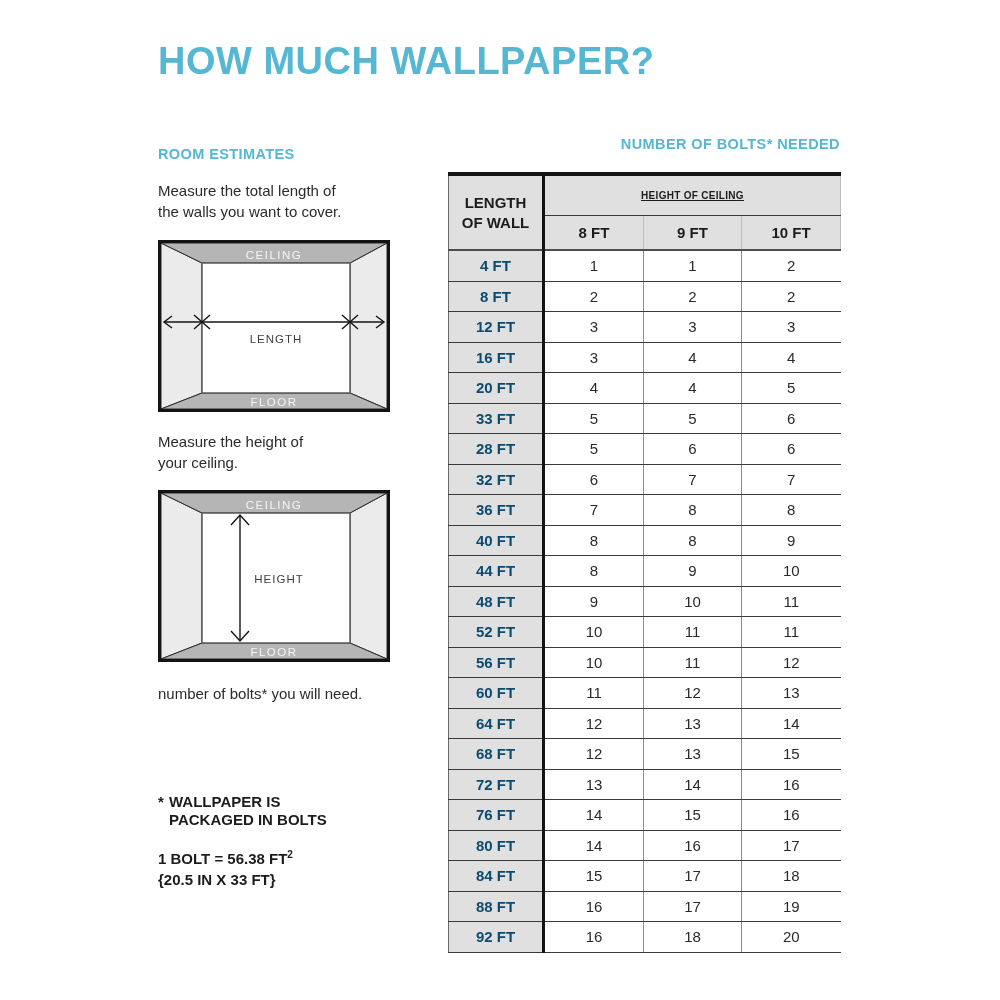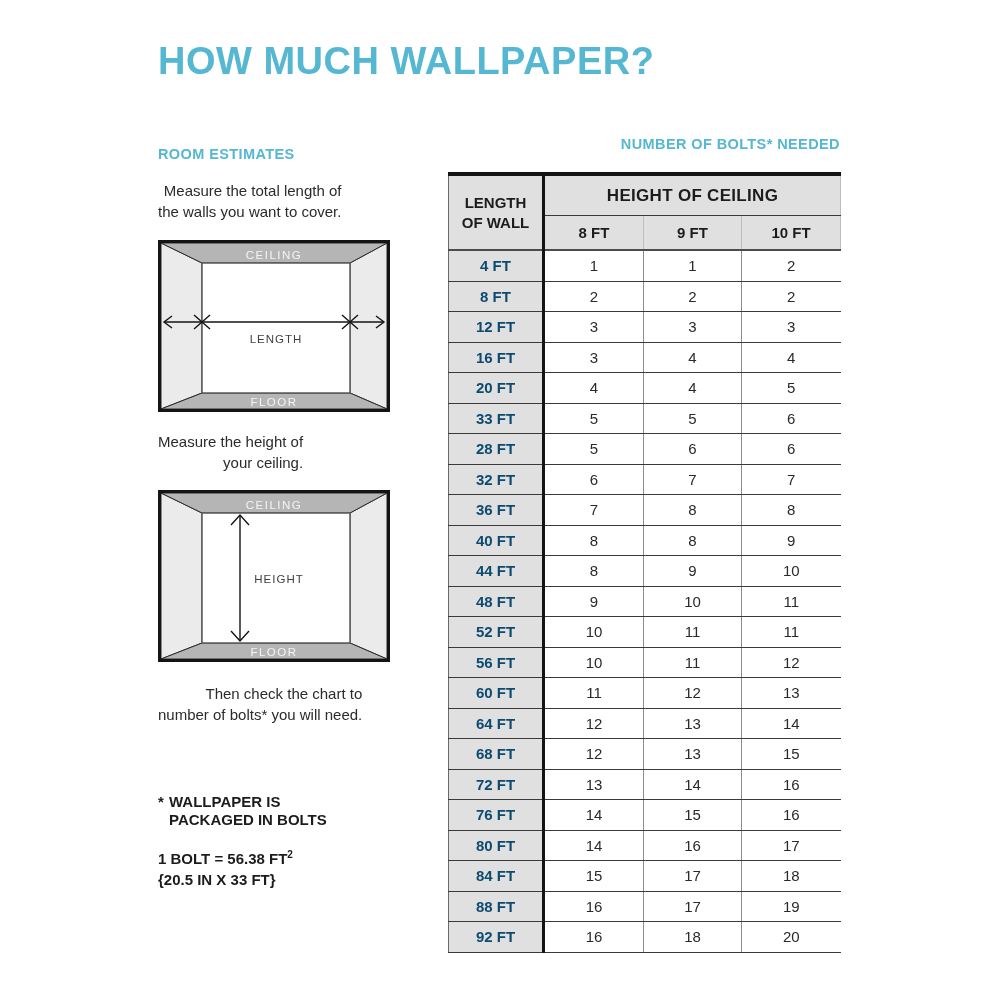--- a/index.html
+++ b/index.html
@@ -12,21 +12,21 @@
     font-size: 38px; font-weight: bold; letter-spacing: 0.5px;
     color: var(--accent, #55b7d2);
   }
   .section-heading {
     position: absolute; margin: 0; font-size: 14.5px; font-weight: bold;
     letter-spacing: 0.4px; color: var(--accent, #55b7d2);
   }
   .room-estimates-heading { left: 158px; top: 146px; }
   .table-heading { left: 448px; top: 136px; width: 392px; text-align: right; }
   .para { position: absolute; left: 158px; margin: 0; font-size: 15px; line-height: 1.38; color: #2b2b2b; }
-  .para span { display: block; text-align: right; }
+  .para span { display: block; }
   .step1 { top: 181px; }
   .step2 { top: 432px; }
   .step3 { top: 684px; }
   .diagram {
     position: absolute; left: 158px; width: 232px; height: 172px;
     border: 3px solid #141414; box-sizing: border-box; background: #fff;
   }
   .diagram1 { top: 240px; }
   .diagram2 { top: 490px; }
   .diagram svg { display: block; }
@@ -45,23 +45,24 @@
     font-family: "Liberation Sans", sans-serif;
   }
   table.bolts th, table.bolts td { padding: 0; text-align: center; vertical-align: middle; }
   th.wall-head {
     background: var(--hdr-gray, #e0e0e0); font-size: 15px; font-weight: bold; color: #1c1c1c;
     border-left: 1px solid #6a6a6a; border-right: 3px solid #141414;
     border-bottom: 2px solid #4c4c4c; line-height: 1.3;
   }
   th.wall-head span { display: block; }
   th.group-head {
-    background: var(--hdr-gray, #e0e0e0); font-size: 17px; font-weight: bold; color: #1c1c1c;
+    background: var(--hdr-gray, #e0e0e0); font-size: 10px; font-weight: bold; color: #1c1c1c;
     height: 39px; border-bottom: 1px solid #3a3a3a; border-right: 1px solid #bdbdbd;
     letter-spacing: 0.3px;
+    text-decoration: underline;
   }
   th.sub-head {
     background: var(--hdr-gray, #e0e0e0); font-size: 15px; font-weight: bold; color: #1c1c1c;
     height: 33px; border-bottom: 2px solid #4c4c4c; border-right: 1px solid #bdbdbd;
   }
   td.wall {
     background: var(--hdr-gray, #e0e0e0); font-size: 15px; font-weight: bold; color: #0c4a6e;
     height: 29.5px; border-left: 1px solid #6a6a6a; border-right: 3px solid #141414;
     border-bottom: 1px solid #3a3a3a;
   }
@@ -122,21 +123,20 @@
         <path d="M70 32 L79 22 L88 32"></path>
         <path d="M70 138 L79 148 L88 138"></path>
       </g>
       <text x="113" y="15.5" text-anchor="middle" font-size="11.5" letter-spacing="1.5" fill="#f4f4f4" font-family="Liberation Sans, sans-serif">CEILING</text>
       <text x="113" y="162.5" text-anchor="middle" font-size="11.5" letter-spacing="1.5" fill="#f4f4f4" font-family="Liberation Sans, sans-serif">FLOOR</text>
       <text x="118" y="90" text-anchor="middle" font-size="11.5" letter-spacing="1" fill="#3f3f3f" font-family="Liberation Sans, sans-serif">HEIGHT</text>
     </svg>
   </div>
 
   <p class="para step3">
-    <span>Then check the chart to</span>
     <span>number of bolts* you will need.</span>
   </p>
 
   <div class="packaging-note">
     <div class="row">
       <span class="star">*</span>
       <span>WALLPAPER IS</span>
     </div>
     <div class="row indent">
       <span>PACKAGED IN BOLTS</span>

